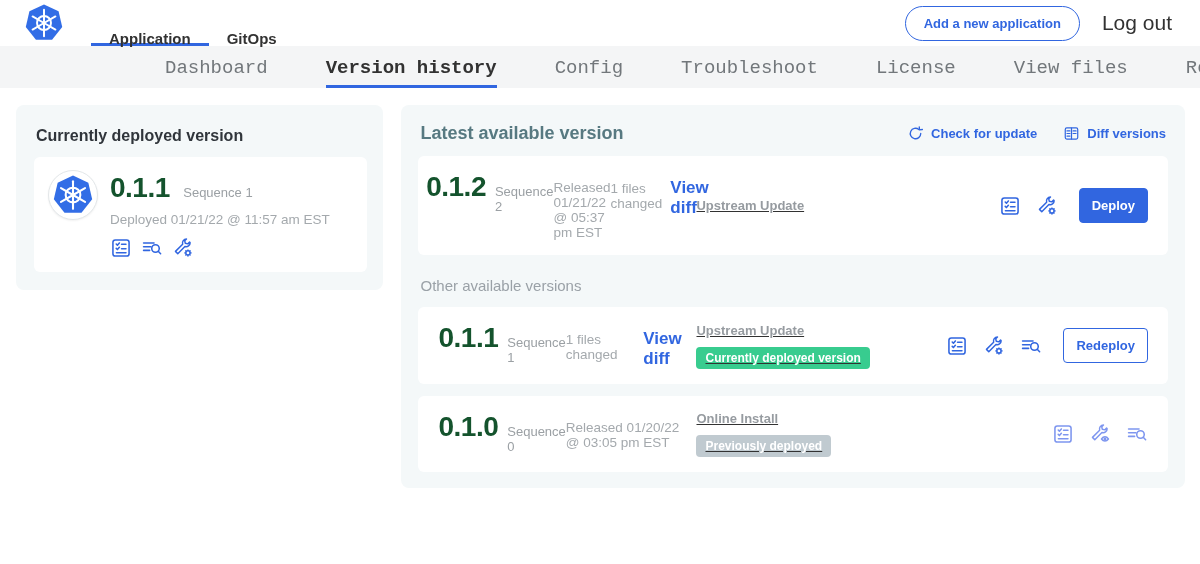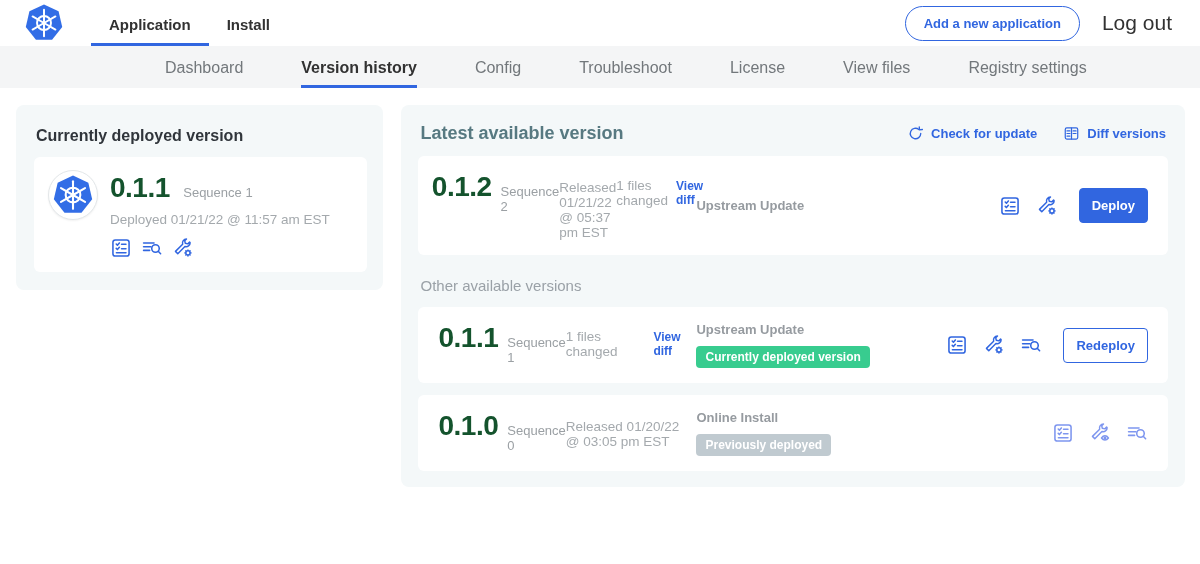--- a/index.html
+++ b/index.html
@@ -20,34 +20,34 @@
   .icn{width:22px;height:22px;color:var(--accent);display:block;}
   .icn.small{width:17px;height:17px;}
   .icn.light{color:#7e96ef;}
 
   
   header.top{height:46px;display:flex;align-items:center;background:#fff;}
   .logo-wrap{margin:0 28px 0 25px;width:38px;height:38px;border-radius:50%;
     display:flex;align-items:center;justify-content:center;}
   .logo-wrap svg{width:38px;height:38px;}
   .app-tabs{display:flex;height:46px;}
-  .app-tab{height:46px;line-height:49px;padding:0 18px;font-size:15px;font-weight:700;
+  .app-tab{height:46px;line-height:49px;padding:14px 18px;font-size:15px;font-weight:700;
     color:var(--dark);border-bottom:3px solid transparent;cursor:pointer;}
   .app-tab.active{border-bottom-color:var(--accent);}
   .top-spacer{flex:1;}
   .pill{border:1px solid var(--accent);color:var(--accent);background:#fff;
     font-family:inherit;font-size:13px;font-weight:700;padding:9px 18px;
     border-radius:18px;cursor:pointer;}
   .logout{font-size:21px;color:var(--dark);margin:0 28px 0 22px;cursor:pointer;}
 
   
   nav.subnav{height:42px;background:var(--subnav-bg);display:flex;
     padding-left:165px;gap:58px;}
-  .sub-tab{height:42px;line-height:44px;font-size:16px;color:#72777b;
-    border-bottom:3px solid transparent;cursor:pointer;white-space:nowrap;}
+  .sub-tab{height:42px;line-height:44px;font-size:19px;color:#72777b;
+    border-bottom:3px solid transparent;cursor:pointer;white-space:nowrap;font-family:Liberation Mono, monospace;}
   .sub-tab.active{color:var(--dark);font-weight:700;border-bottom-color:var(--accent);}
 
   
   main{display:flex;align-items:flex-start;gap:18px;padding:17px 15px 0 16px;}
   .panel{background:var(--panel-bg);border-radius:8px;}
   .left-panel{width:374px;padding:16px 16px 18px 18px;}
   .left-panel h2{font-size:16px;font-weight:700;color:#30353b;margin:6px 0 12px 2px;}
   .white-card{background:#fff;border-radius:6px;}
   .current-card{padding:13px 14px;display:flex;gap:12px;}
   .logo-ring{width:50px;height:50px;border-radius:50%;background:#fff;
@@ -66,22 +66,22 @@
   .latest-head{display:flex;align-items:center;margin:2px 2px 12px 2px;}
   .latest-head h3{font-size:18px;font-weight:700;color:var(--teal);}
   .head-actions{margin-left:auto;display:flex;align-items:center;gap:26px;}
   .head-link{display:flex;align-items:center;gap:7px;color:var(--accent);
     font-size:13px;font-weight:700;cursor:pointer;white-space:nowrap;}
   .version-card{display:flex;align-items:stretch;padding:15px 20px;margin-bottom:12px;}
   .v-left{width:258px;flex-shrink:0;display:flex;flex-direction:row;justify-content:center;}
   .v-left .vline{display:flex;align-items:baseline;}
   .v-left .rel{margin-top:9px;}
   .v-left .files{margin-top:7px;font-size:13px;display:flex;gap:8px;align-items:baseline;}
-  .view-diff{color:var(--accent);font-weight:700;font-size:12px;cursor:pointer;text-decoration:none;}
-  .v-mid{width:250px;display:flex;flex-direction:column;justify-content:center;gap:9px;}
+  .view-diff{color:var(--accent);font-weight:700;font-size:17px;cursor:pointer;text-decoration:none;}
+  .v-mid{width:250px;display:flex;flex-direction:column;justify-content:center;gap:9px;text-decoration:underline;}
   .source{font-size:13px;font-weight:700;color:var(--muted2);}
   .badge{align-self:flex-start;font-size:12px;font-weight:700;color:#fff;
     padding:4px 9px;border-radius:4px;}
   .badge.green{background:var(--green);}
   .badge.gray{background:var(--badge-gray);}
   .v-right{margin-left:auto;display:flex;align-items:center;gap:15px;}
   .btn{font-family:inherit;font-size:13px;font-weight:700;border-radius:4px;
     padding:9px 12px;cursor:pointer;margin-left:6px;}
   .btn.solid{background:var(--accent);border:1px solid var(--accent);color:#fff;}
   .btn.outline{background:#fff;border:1px solid var(--accent);color:var(--accent);}
@@ -177,21 +177,21 @@
   <div class="logo-wrap">
     <svg viewBox="0 0 24 24">
         <use href="#i-k8s"></use>
       </svg>
   </div>
   <nav class="app-tabs">
     <div class="app-tab active">
       <span>Application</span>
     </div>
     <div class="app-tab">
-      <span>Install</span>
+      <span>GitOps</span>
     </div>
   </nav>
   <div class="top-spacer"></div>
   <button class="pill">Add a new application</button>
   <div class="logout">Log out</div>
 </header>
 
 <nav class="subnav">
   <div class="sub-tab">Dashboard</div>
   <div class="sub-tab active">Version history</div>

